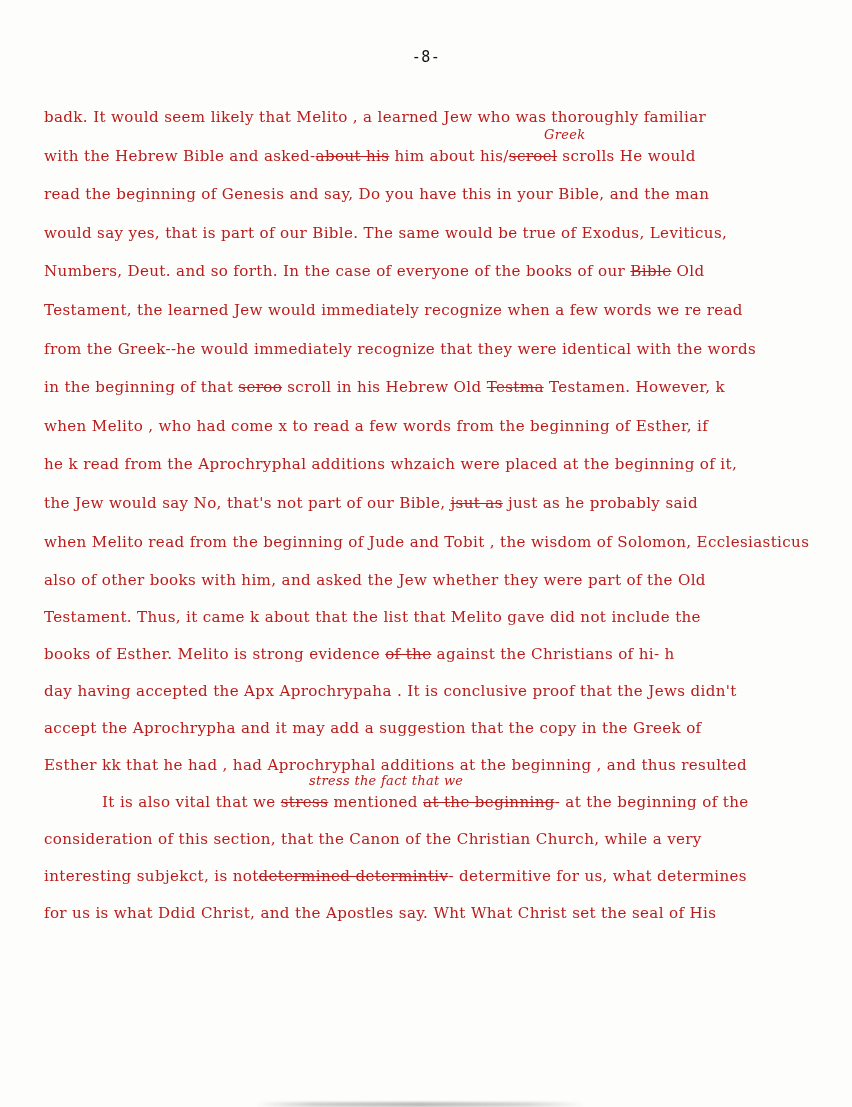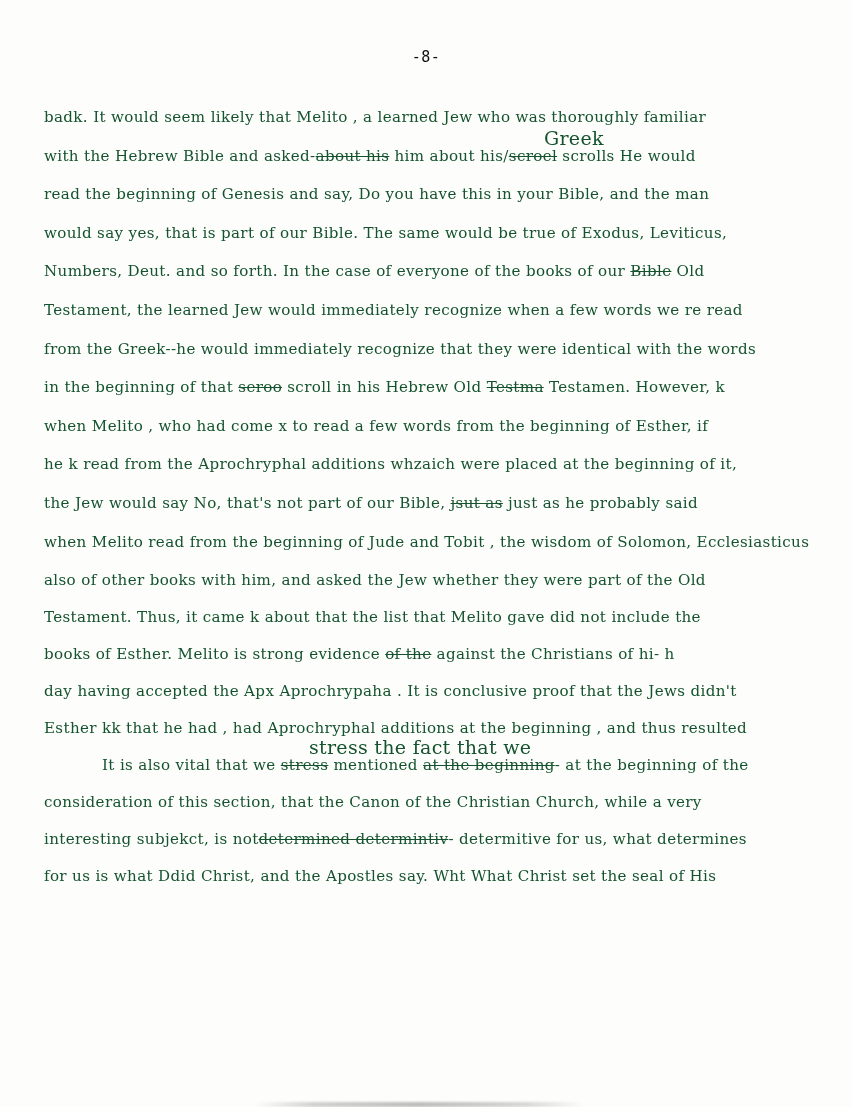--- a/index.html
+++ b/index.html
@@ -37,41 +37,42 @@
     top: 108px;
     left: 44px;
     width: 790px;
   }
   .line {
     position: relative;
     height: 38.6px;
     font-size: 15.1px;
     letter-spacing: 0.35px;
     white-space: nowrap;
-    color: #14532d;
+    color: #b91c1c;
   }
   .line.tight {
     height: 37px;
   }
   .strike {
     text-decoration: line-through;
     text-decoration-thickness: 1.2px;
     text-align: center;
   }
   .indent {
     display: inline-block;
     width: 58px;
   }
   .sup-line {
     position: absolute;
     left: 0;
     top: -20px;
-    font-size: 19px;
+    font-size: 13px;
     letter-spacing: 0.3px;
     white-space: nowrap;
+    font-style: italic;
   }
   .smear {
     position: absolute;
     bottom: 0;
     left: 255px;
     width: 330px;
     height: 5px;
     background: linear-gradient(90deg, rgba(120,120,120,0) 0%, rgba(110,110,110,0.30) 18%, rgba(100,100,100,0.42) 50%, rgba(110,110,110,0.26) 82%, rgba(120,120,120,0) 100%);
     filter: blur(1.2px);
   }
@@ -122,20 +123,21 @@
     <div class="line tight"><span>also of other books with him, and asked the Jew whether they were part of the Old</span></div>
 
     <div class="line tight"><span>Testament.  Thus, it came k about that the list that Melito gave did not include the</span></div>
 
     <div class="line tight">
       <span>books of Esther.  Melito is strong evidence </span><span class="strike">of the</span><span> against the Christians of hi- h</span>
     </div>
 
     <div class="line tight"><span>day having accepted the Apx Aprochrypaha .  It is conclusive proof that the Jews didn't</span></div>
 
+    <div class="line tight"><span>accept the Aprochrypha and it may add a suggestion that the copy in the Greek of</span></div>
 
     <div class="line tight"><span>Esther kk that he had , had Aprochryphal additions at the beginning , and thus resulted</span></div>
 
 
     <div class="line tight">
       <span class="sup-line" style="left:265px;">stress the fact that we</span>
       <span class="indent"></span><span>It is also vital that we </span><span class="strike">stress</span><span> mentioned </span><span class="strike">at the beginning</span><span>- at the beginning of the</span>
     </div>
 
     <div class="line tight"><span>consideration of this section, that the Canon of the Christian Church, while a very</span></div>

